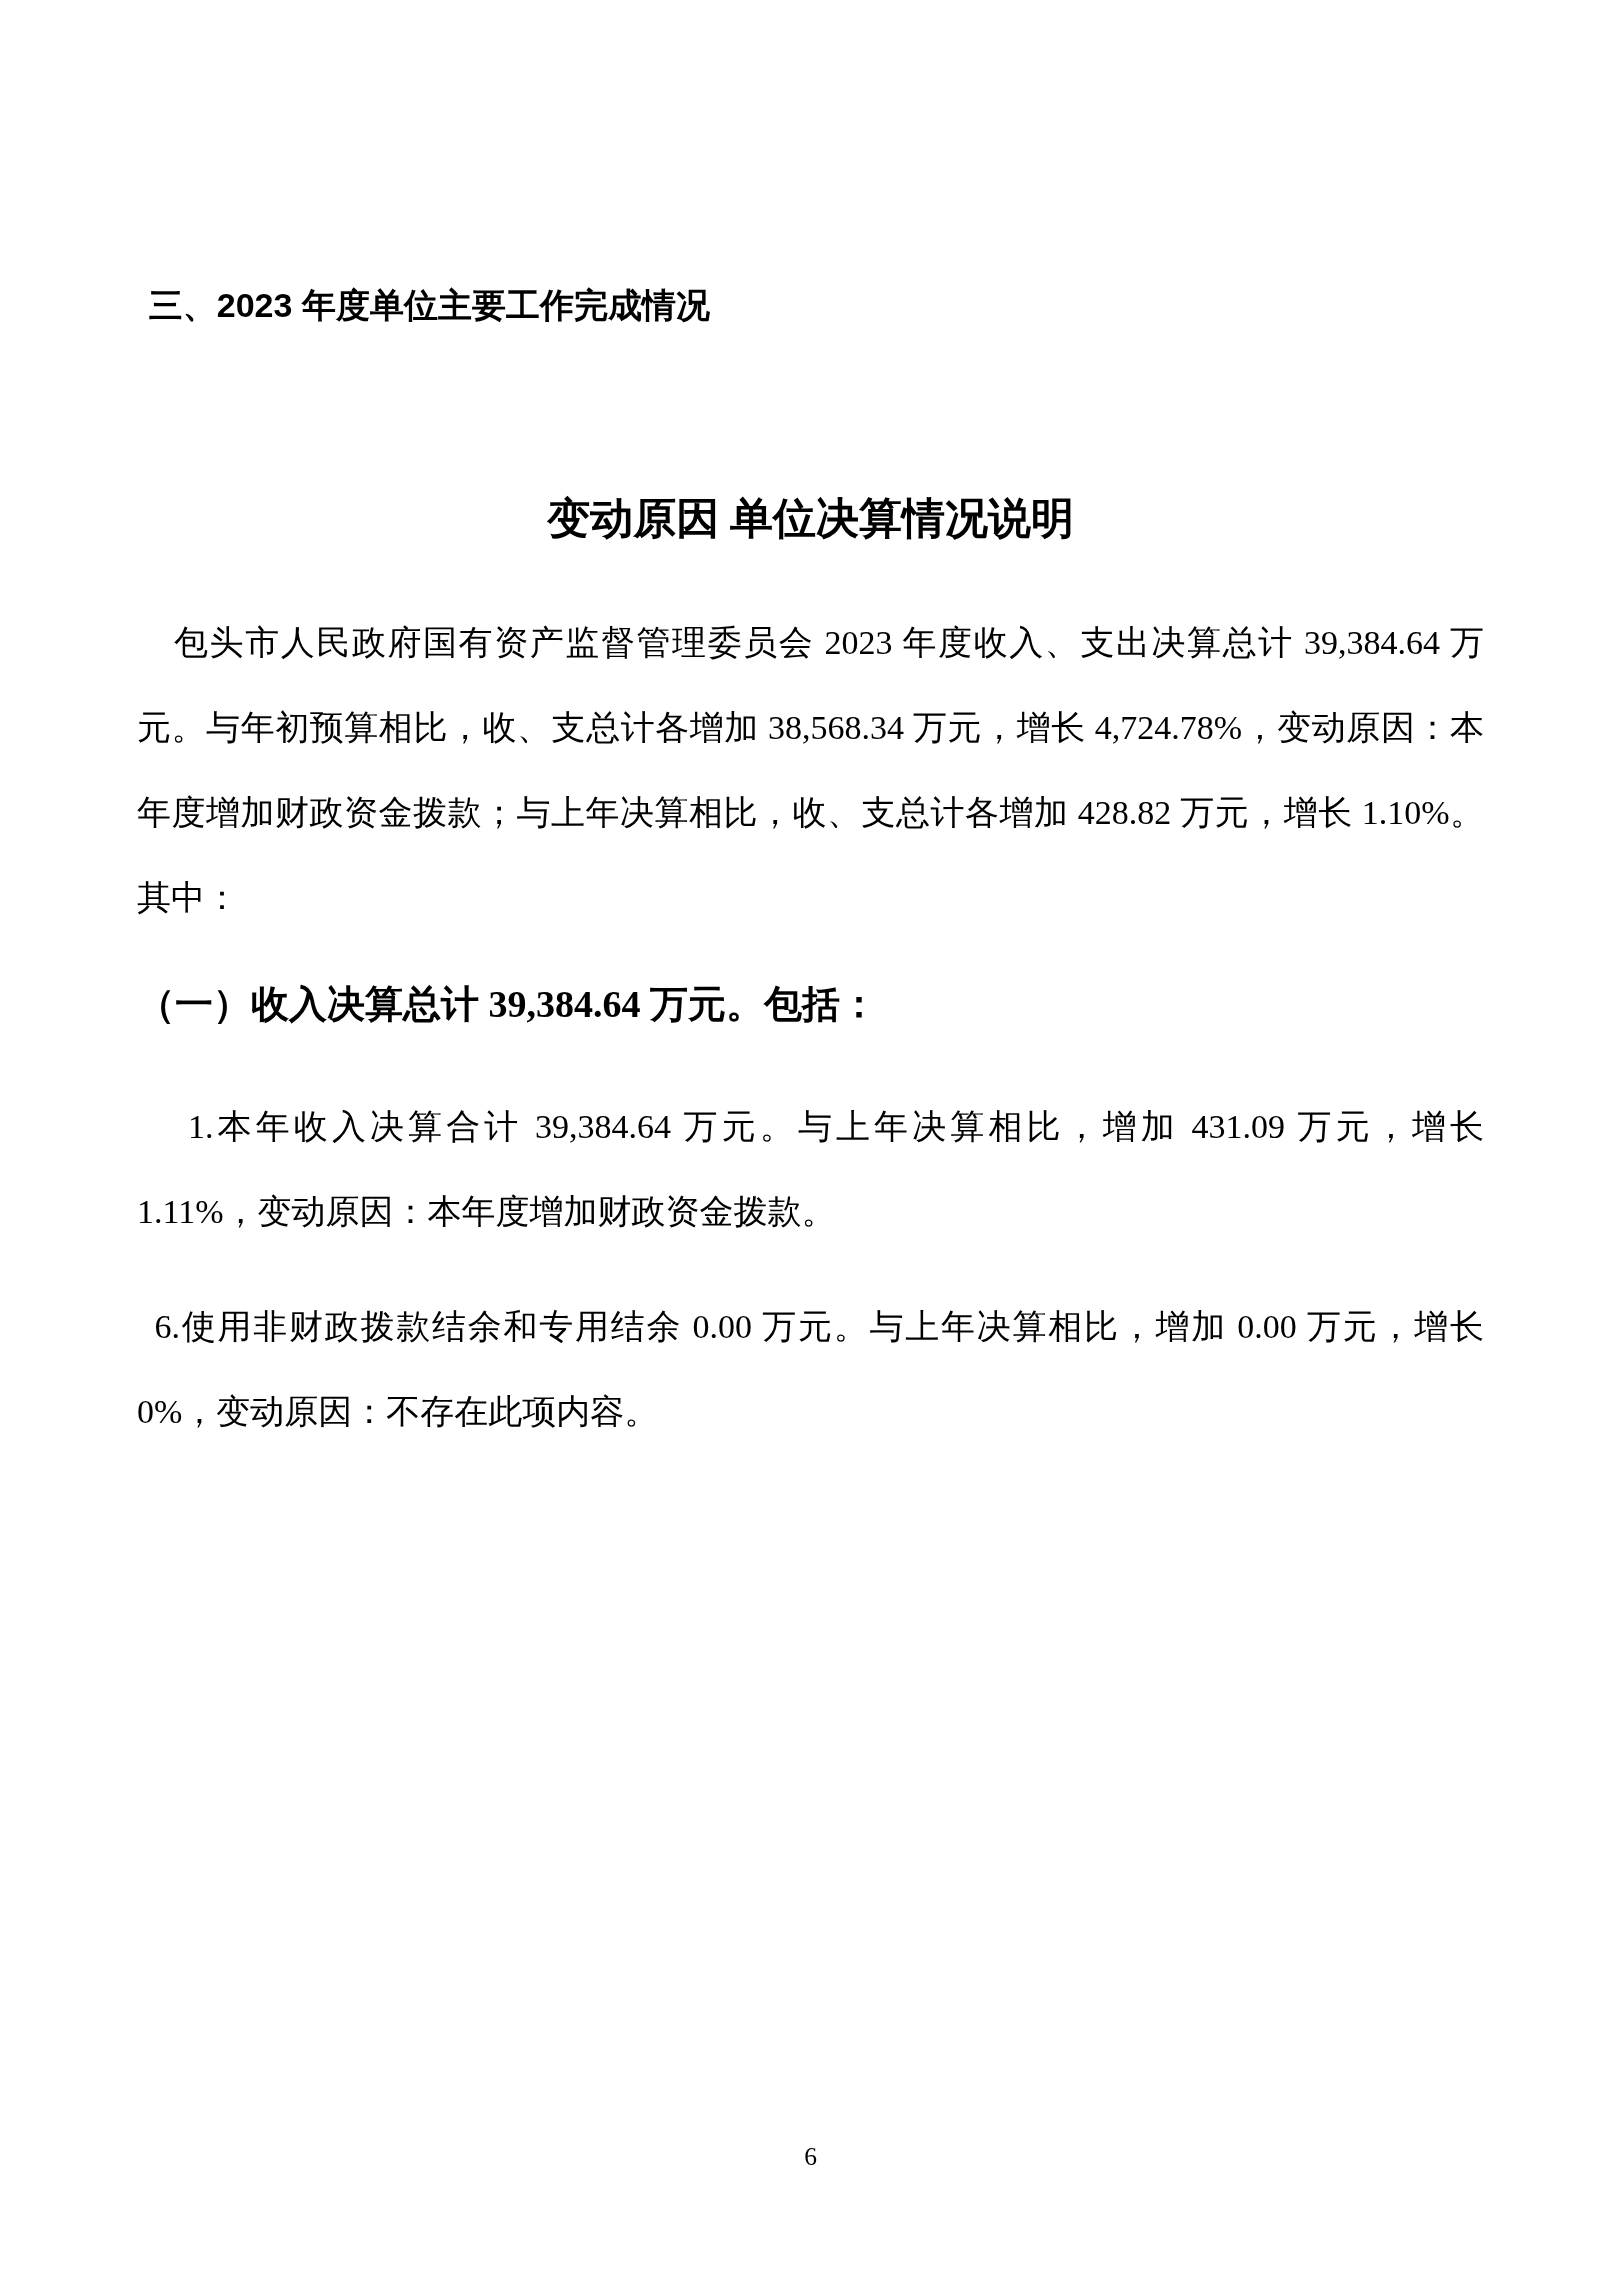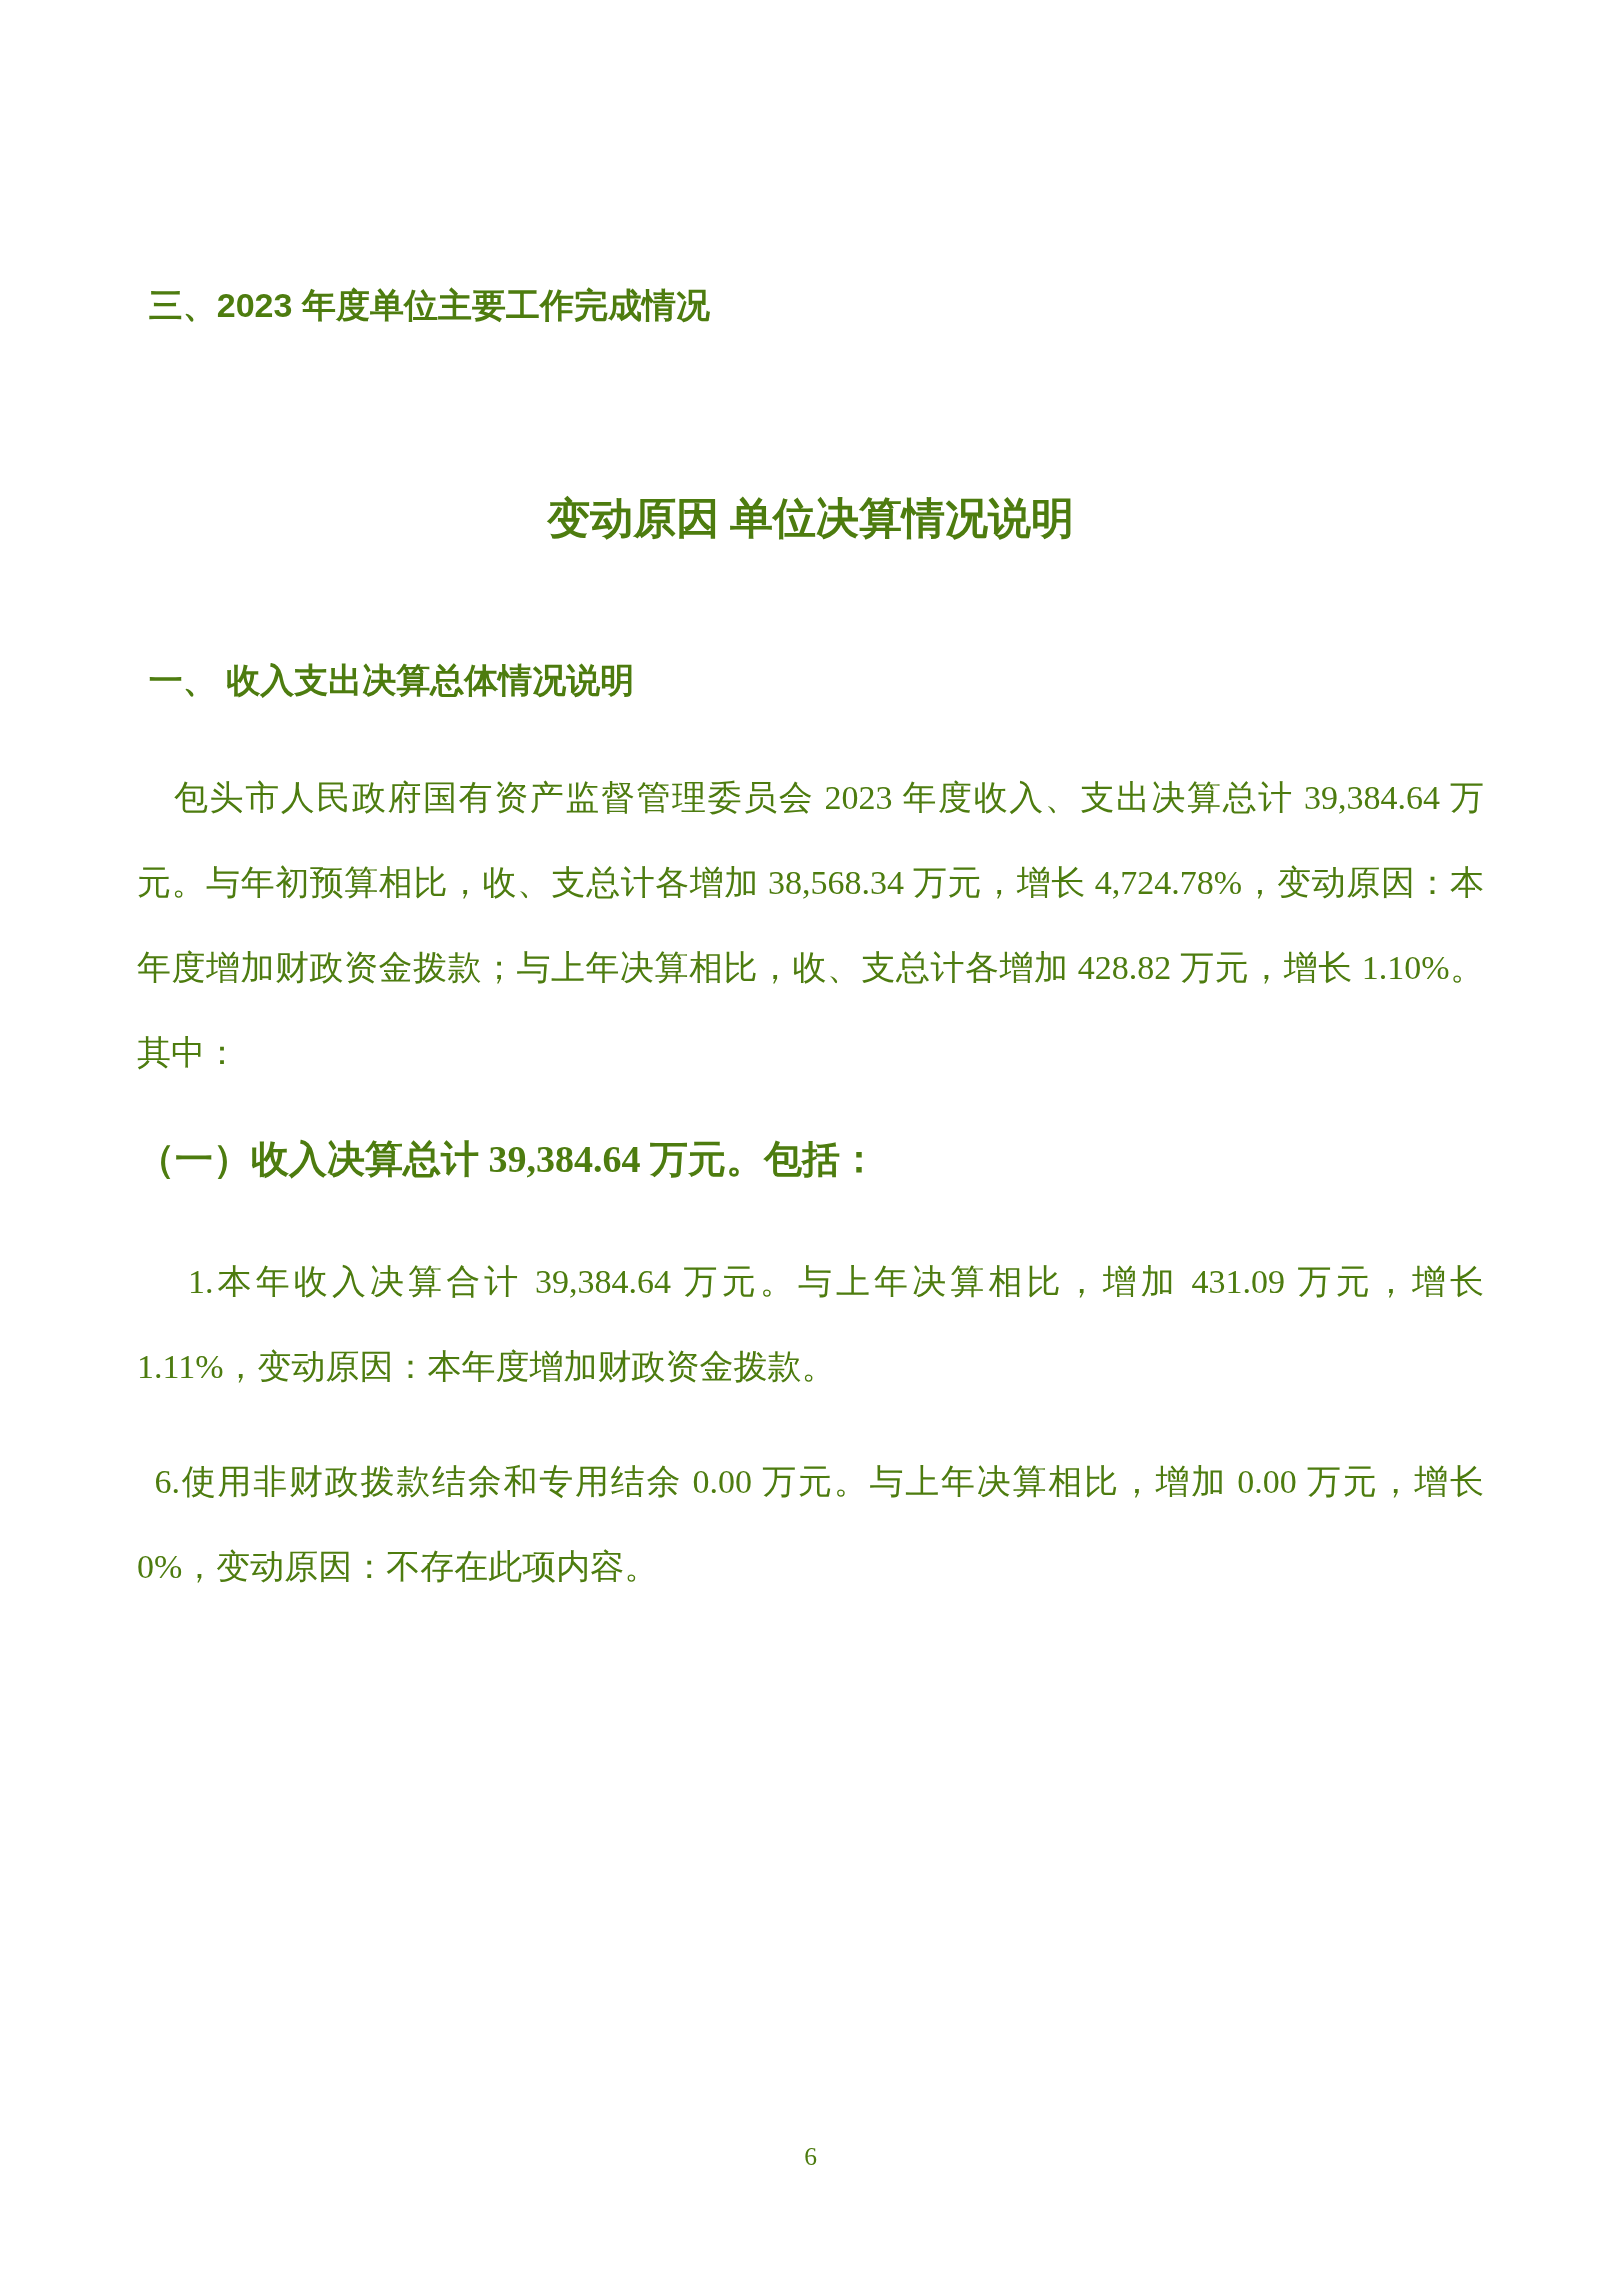--- a/index.html
+++ b/index.html
@@ -7,21 +7,21 @@
     padding: 0;
     background: #ffffff;
   }
   .page {
     position: relative;
     width: 1621px;
     height: 2293px;
     box-sizing: border-box;
     padding: 0 137px;
     background: #ffffff;
-    color: #4d7c0f;
+    color: #000000;
     font-family: "Liberation Serif", "DejaVu Serif", serif;
     font-size: 34px;
     line-height: 85px;
     overflow: hidden;
   }
   .body-para {
     margin: 0;
     text-align: justify;
     text-indent: 37px;
   }
@@ -68,21 +68,20 @@
 </head>
 <body>
 
 <div class="page">
 
   <h3 class="heading-black" id="heading-work-completion">三、2023 年度单位主要工作完成情况</h3>
 
 
   <h1 id="part-two-title">变动原因 单位决算情况说明</h1>
 
-  <h3 class="heading-black" id="heading-overview">一、 收入支出决算总体情况说明</h3>
 
   <p class="body-para" id="para-overview">包头市人民政府国有资产监督管理委员会 2023 年度收入、支出决算总计 39,384.64 万元。与年初预算相比，收、支总计各增加 38,568.34 万元，增长 4,724.78%，变动原因：本年度增加财政资金拨款；与上年决算相比，收、支总计各增加 428.82 万元，增长 1.10%。其中：</p>
 
   <h4 id="heading-income-total">（一）收入决算总计 39,384.64 万元。包括：</h4>
 
   <p class="body-para" id="income-item-1">1.本年收入决算合计 39,384.64 万元。与上年决算相比，增加 431.09 万元，增长 1.11%，变动原因：本年度增加财政资金拨款。</p>
 
   <p class="body-para" id="income-item-2">6.使用非财政拨款结余和专用结余 0.00 万元。与上年决算相比，增加 0.00 万元，增长 0%，变动原因：不存在此项内容。</p>
 
   <div class="page-number">6</div>

